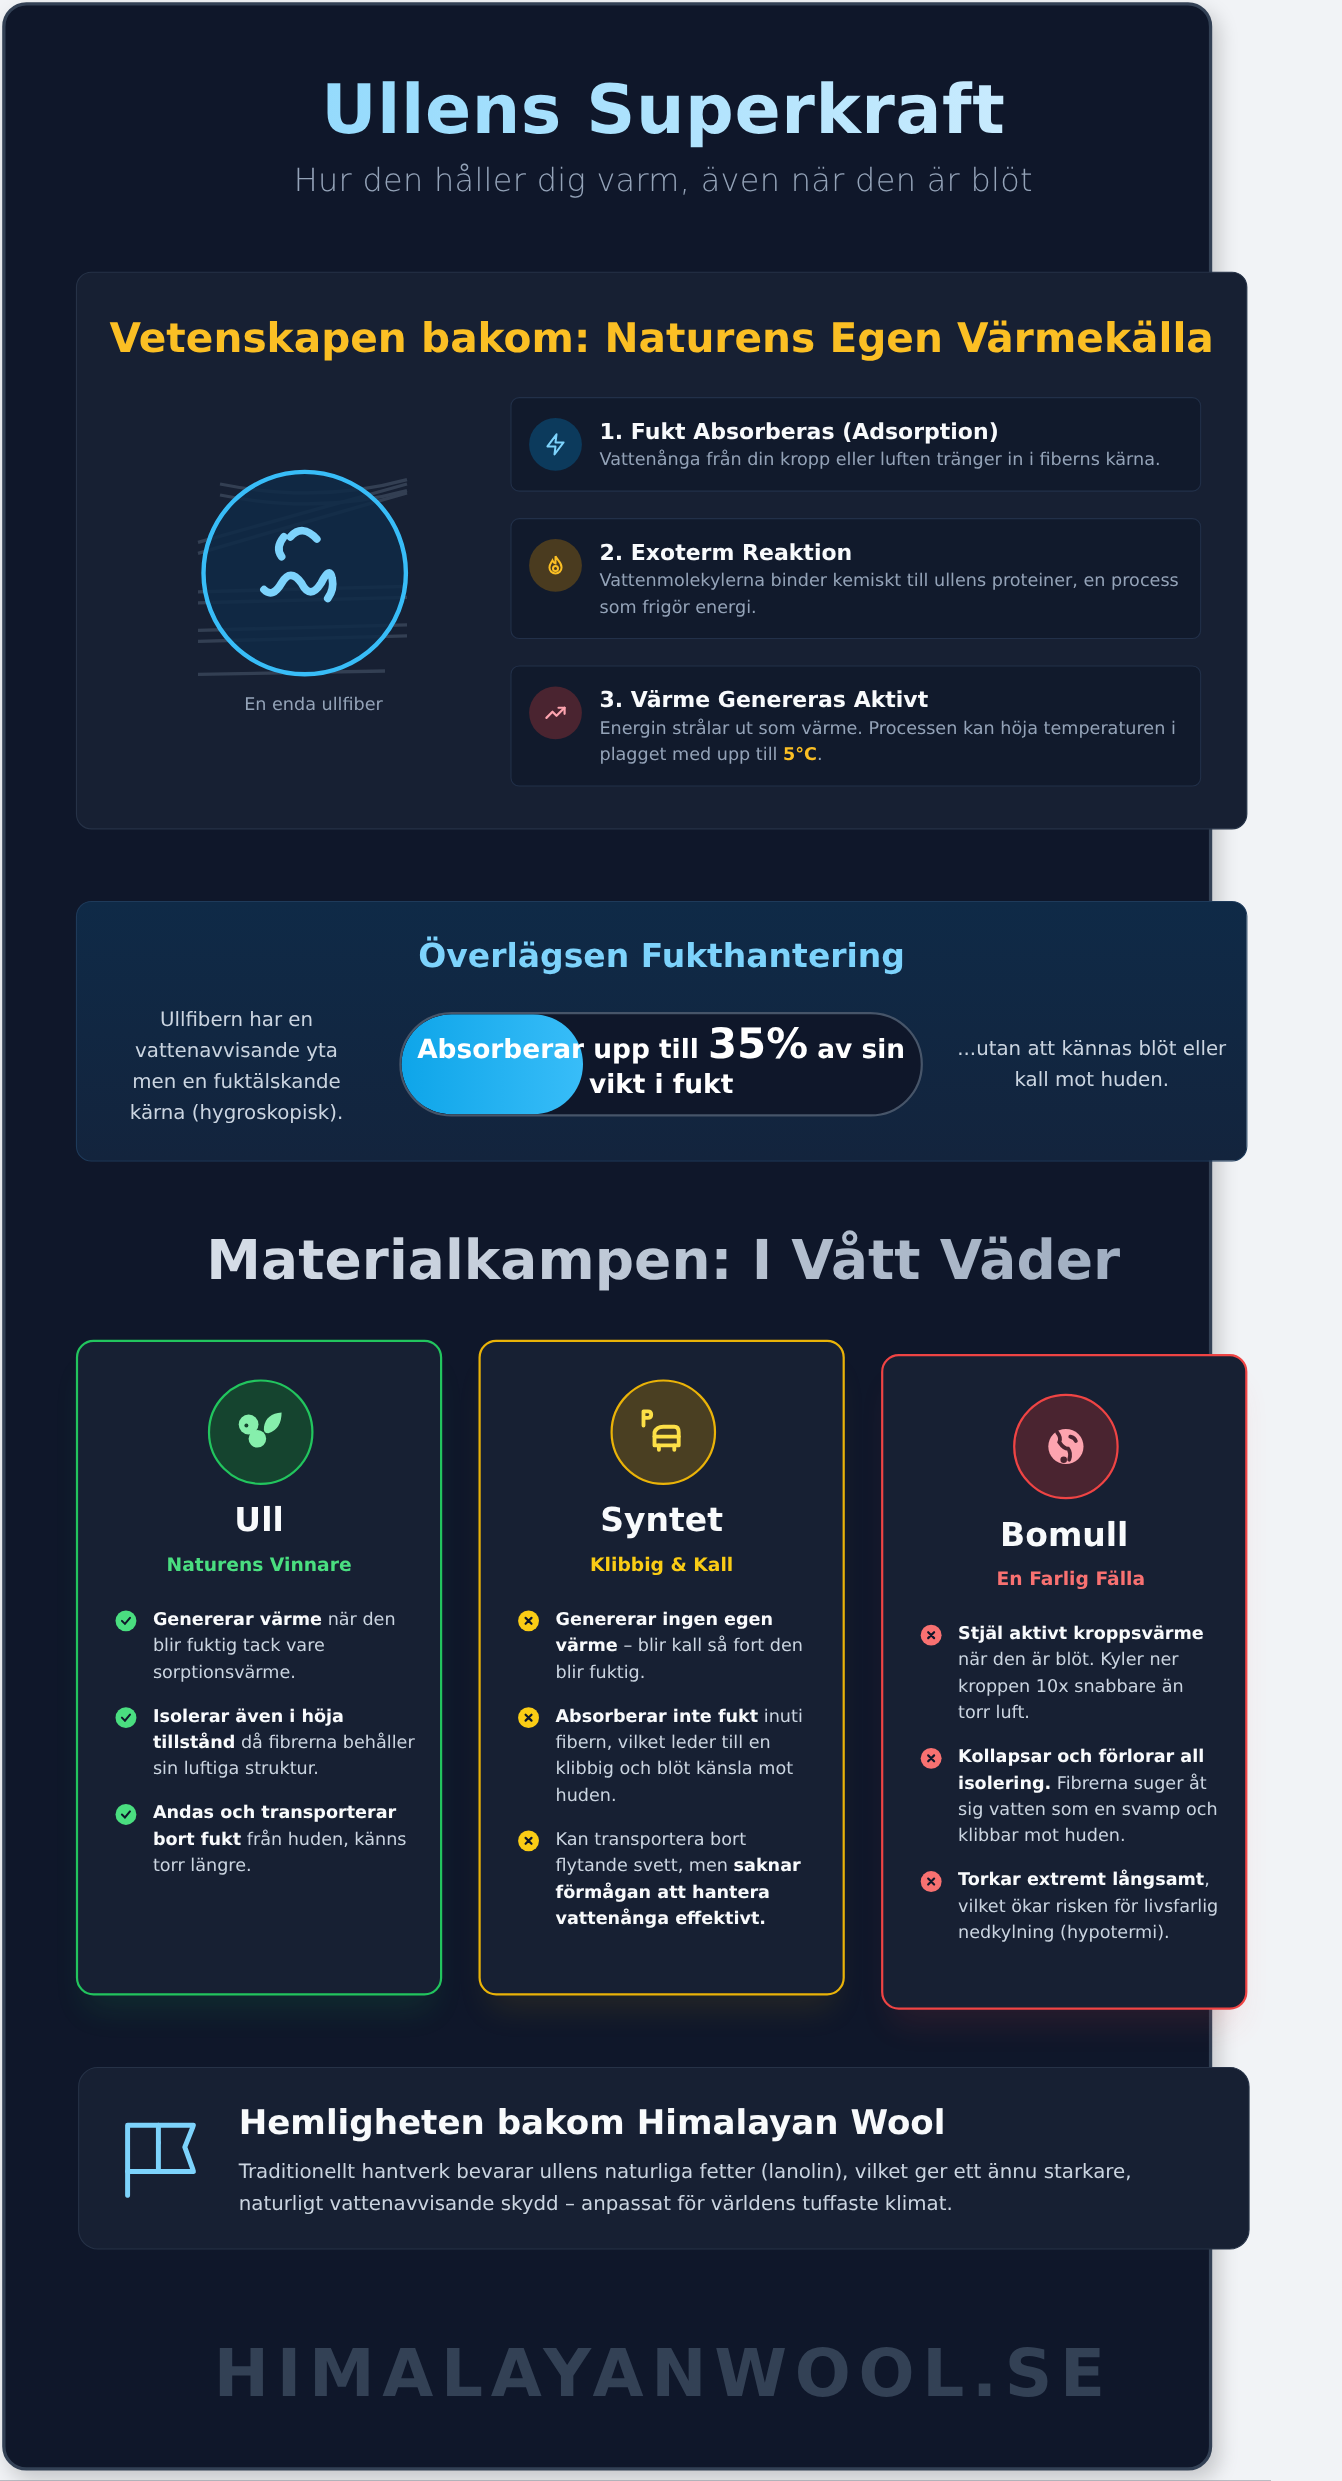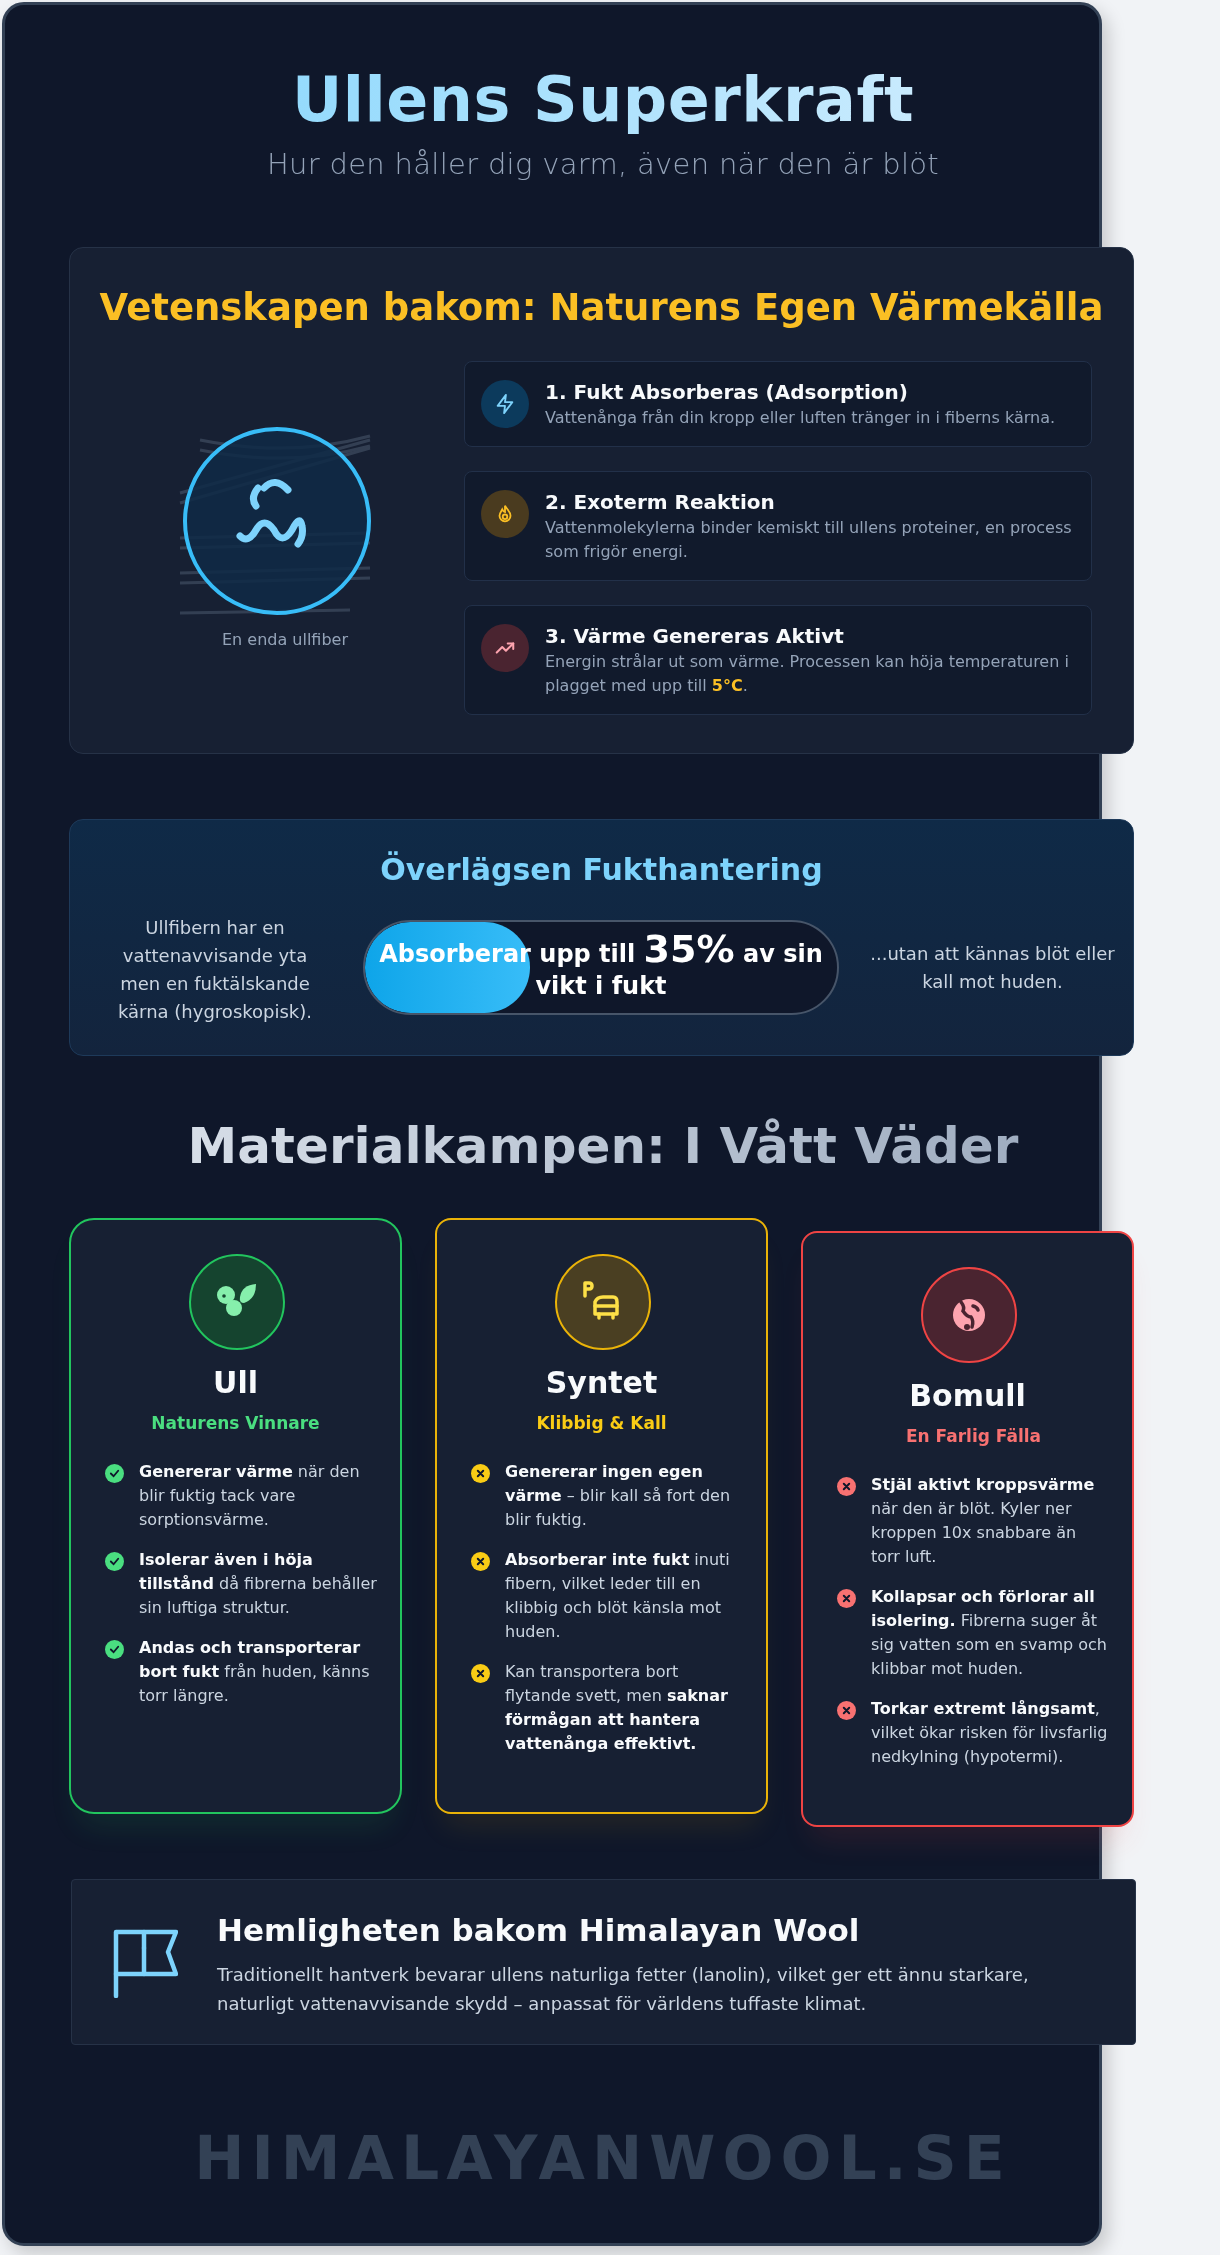--- a/index.html
+++ b/index.html
@@ -87,21 +87,21 @@
     position: absolute; left: 0; width: 1196px; top: 1112px; text-align: center;
     font-size: 50px; font-weight: bold;
     color: #cbd5e1;
     background: linear-gradient(90deg, #e2e8f0, #94a3b8);
     -webkit-background-clip: text; background-clip: text; -webkit-text-fill-color: transparent;
   }
   .mcard {
     position: absolute; top: 1213px; width: 333px; height: 596px;
     background: #172033; border-radius: 16px; border: 2px solid;
   }
-  .mcard.green { border-color: #22c55e; box-shadow: 0 22px 30px -10px rgba(34,197,94,0.12); border-radius: 25px; }
+  .mcard.green { border-color: #22c55e; box-shadow: 0 22px 30px -10px rgba(34,197,94,0.12); }
   .mcard.yellow { border-color: #eab308; box-shadow: 0 22px 30px -10px rgba(234,179,8,0.10); }
   .mcard.red { border-color: #ef4444; box-shadow: 0 22px 30px -10px rgba(239,68,68,0.12); margin-top: 13px; }
   .m-icon {
     position: absolute; left: 118px; top: 34px; width: 96px; height: 96px; border-radius: 50%;
     border: 2px solid; display: flex; align-items: center; justify-content: center;
   }
   .m-name {
     position: absolute; left: 0; width: 100%; top: 145px; text-align: center;
     font-size: 30px; font-weight: bold; color: #f8fafc;
   }
@@ -111,21 +111,21 @@
   }
   .m-list { position: absolute; left: 34px; right: 22px; top: 240px; list-style: none; }
   .m-list li { position: relative; padding-left: 34px; margin-bottom: 16px; font-size: 16px; line-height: 24px; color: #cbd5e1; }
   .m-list li b { color: #f8fafc; }
   .bullet {
     position: absolute; left: 0; top: 4px; width: 19px; height: 19px; border-radius: 50%;
     display: flex; align-items: center; justify-content: center;
   }
 
   
-  .secret { position: absolute; left: 66px; top: 1874px; width: 1065px; height: 166px; background: #172033; border: 1px solid #263247; border-radius: 4px; padding-left: 11px; }
+  .secret { position: absolute; left: 66px; top: 1874px; width: 1065px; height: 166px; background: #172033; border: 1px solid #263247; border-radius: 18px; padding-left: 11px; }
   .secret-title { position: absolute; left: 145px; top: 32px; font-size: 31px; font-weight: bold; color: #f8fafc; }
   .secret-desc { position: absolute; left: 145px; top: 80px; right: 40px; font-size: 18px; line-height: 29px; color: #cbd5e1; }
 
   .footer {
     position: absolute; left: 0; width: 1196px; top: 2118px; text-align: center;
     font-size: 60px; font-weight: bold; letter-spacing: 7px; color: #334155;
   }
 </style>
 </head>
 <body>

